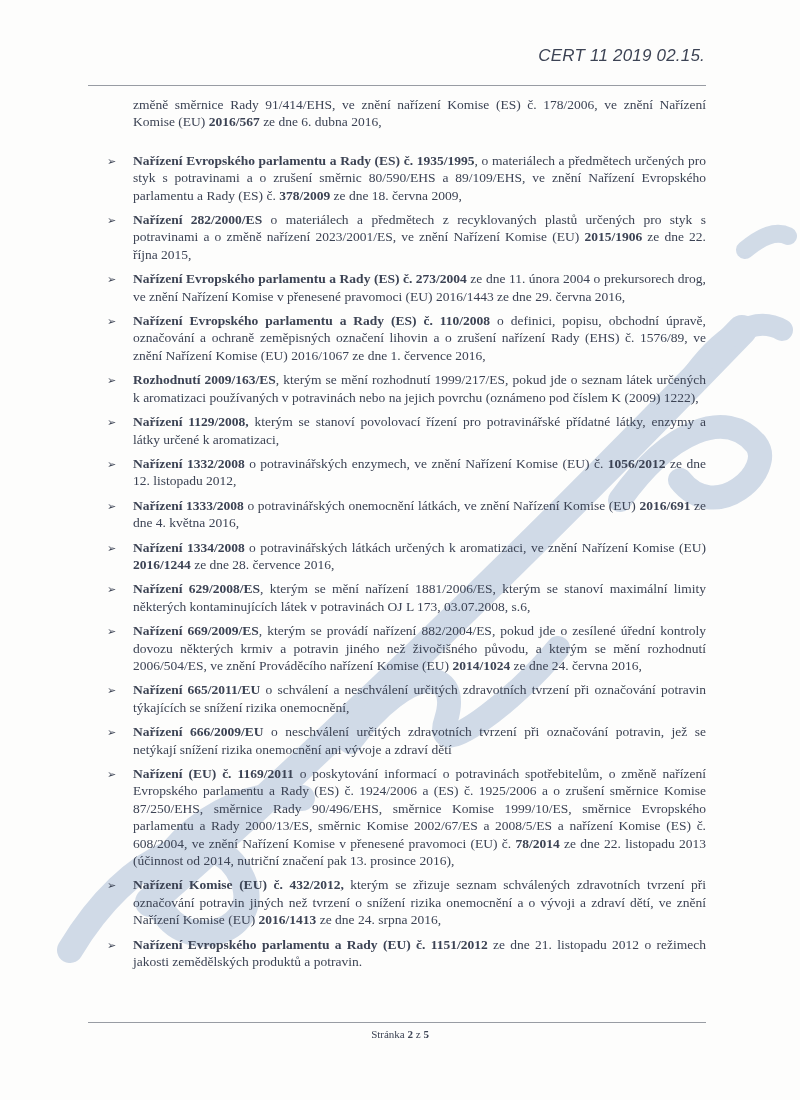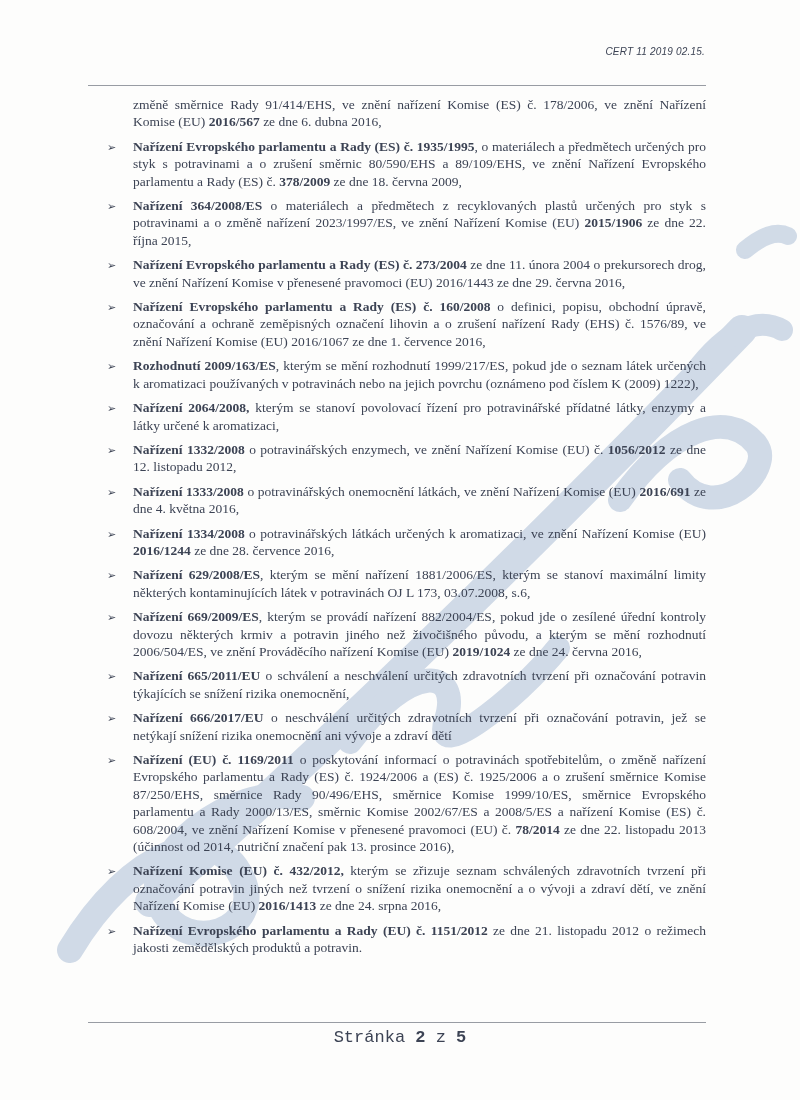--- a/index.html
+++ b/index.html
@@ -17,37 +17,37 @@
     overflow: hidden;
     position: relative;
   }
   .watermark-layer {
     position: absolute; inset: 0;
     z-index: 0; pointer-events: none;
   }
   .doc-header {
     position: absolute; top: 46px; right: 95px;
     font-family: "Liberation Sans", sans-serif;
-    font-style: italic; font-size: 10px;
+    font-style: italic; font-size: 17px;
     letter-spacing: 0.2px;
     z-index: 2;
   }
   .rule-top {
     position: absolute; top: 85px; left: 88px; right: 94px;
     border-top: 1px solid var(--rule);
     z-index: 2;
   }
   .content {
     position: absolute; top: 96px; left: 133px; right: 94px;
     font-size: 13.5px; line-height: 17.4px;
     z-index: 1;
   }
   .intro-para {
     text-align: justify;
-    margin-bottom: 7px;
+    margin-bottom: 21px;
   }
   ul.reg-list { list-style: none; }
   li.reg-item {
     position: relative;
     text-align: justify;
     margin-bottom: 7px;
   }
   li.reg-item .bullet {
     position: absolute; left: -26px; top: 1px;
     font-family: "DejaVu Sans", sans-serif;
@@ -55,22 +55,22 @@
   }
   b { font-weight: bold; }
   .rule-bottom {
     position: absolute; top: 1022px; left: 88px; right: 94px;
     border-top: 1px solid var(--rule);
     z-index: 2;
   }
   .doc-footer {
     position: absolute; top: 1028px; left: 0; right: 0;
     text-align: center;
-    font-family: Liberation Mono, monospace;
-    font-size: 17px;
+    font-family: Liberation Serif, serif;
+    font-size: 11px;
     z-index: 2;
   }
   .doc-footer b { font-weight: bold; }
 </style>
 </head>
 <body>
 
 <svg class="watermark-layer" width="800" height="1100" viewBox="0 0 800 1100" xmlns="http://www.w3.org/2000/svg">
   <g fill="none" stroke="#c2cfe0" stroke-linecap="round" stroke-linejoin="round" opacity="0.75">
     <path d="M 70 950 C 130 850 215 818 242 878 C 266 930 186 958 160 906 C 138 860 230 782 302 798" stroke-width="26"></path>
@@ -82,32 +82,32 @@
   </g>
 </svg>
 
 <div class="doc-header">CERT 11 2019 02.15.</div>
 <div class="rule-top"></div>
 
 <div class="content">
   <p class="intro-para"><span>změně směrnice Rady 91/414/EHS, ve znění nařízení Komise (ES) č. 178/2006, ve znění Nařízení Komise (EU) </span><b>2016/567</b><span> ze dne 6. dubna 2016,</span></p>
   <ul class="reg-list">
       <li class="reg-item"><span class="bullet">➢</span><span><b>Nařízení Evropského parlamentu a Rady (ES) č. 1935/1995</b><span>, o materiálech a předmětech určených pro styk s potravinami a o zrušení směrnic 80/590/EHS a 89/109/EHS, ve znění Nařízení Evropského parlamentu a Rady (ES) č. </span><b>378/2009</b><span> ze dne 18. června 2009,</span></span></li>
-      <li class="reg-item"><span class="bullet">➢</span><span><b>Nařízení 364/2008/ES</b><span> o materiálech a předmětech z recyklovaných plastů určených pro styk s potravinami a o změně nařízení 2023/1997/ES, ve znění Nařízení Komise (EU) </span><b>2015/1906</b><span> ze dne 22. října 2015,</span></span></li>
+      <li class="reg-item"><span class="bullet">➢</span><span><b>Nařízení 282/2000/ES</b><span> o materiálech a předmětech z recyklovaných plastů určených pro styk s potravinami a o změně nařízení 2023/2001/ES, ve znění Nařízení Komise (EU) </span><b>2015/1906</b><span> ze dne 22. října 2015,</span></span></li>
       <li class="reg-item"><span class="bullet">➢</span><span><b>Nařízení Evropského parlamentu a Rady (ES) č. 273/2004</b><span> ze dne 11. února 2004 o prekursorech drog, ve znění Nařízení Komise v přenesené pravomoci (EU) 2016/1443 ze dne 29. června 2016,</span></span></li>
-      <li class="reg-item"><span class="bullet">➢</span><span><b>Nařízení Evropského parlamentu a Rady (ES) č. 160/2008</b><span> o definici, popisu, obchodní úpravě, označování a ochraně zeměpisných označení lihovin a o zrušení nařízení Rady (EHS) č. 1576/89, ve znění Nařízení Komise (EU) 2016/1067 ze dne 1. července 2016,</span></span></li>
+      <li class="reg-item"><span class="bullet">➢</span><span><b>Nařízení Evropského parlamentu a Rady (ES) č. 110/2008</b><span> o definici, popisu, obchodní úpravě, označování a ochraně zeměpisných označení lihovin a o zrušení nařízení Rady (EHS) č. 1576/89, ve znění Nařízení Komise (EU) 2016/1067 ze dne 1. července 2016,</span></span></li>
       <li class="reg-item"><span class="bullet">➢</span><span><b>Rozhodnutí 2009/163/ES</b><span>, kterým se mění rozhodnutí 1999/217/ES, pokud jde o seznam látek určených k aromatizaci používaných v potravinách nebo na jejich povrchu (oznámeno pod číslem K (2009) 1222),</span></span></li>
-      <li class="reg-item"><span class="bullet">➢</span><span><b>Nařízení 2064/2008,</b><span> kterým se stanoví povolovací řízení pro potravinářské přídatné látky, enzymy a látky určené k aromatizaci,</span></span></li>
+      <li class="reg-item"><span class="bullet">➢</span><span><b>Nařízení 1129/2008,</b><span> kterým se stanoví povolovací řízení pro potravinářské přídatné látky, enzymy a látky určené k aromatizaci,</span></span></li>
       <li class="reg-item"><span class="bullet">➢</span><span><b>Nařízení 1332/2008</b><span> o potravinářských enzymech, ve znění Nařízení Komise (EU) č. </span><b>1056/2012</b><span> ze dne 12. listopadu 2012,</span></span></li>
       <li class="reg-item"><span class="bullet">➢</span><span><b>Nařízení 1333/2008</b><span> o potravinářských onemocnění látkách, ve znění Nařízení Komise (EU) </span><b>2016/691</b><span> ze dne 4. května 2016,</span></span></li>
       <li class="reg-item"><span class="bullet">➢</span><span><b>Nařízení 1334/2008</b><span> o potravinářských látkách určených k aromatizaci, ve znění Nařízení Komise (EU) </span><b>2016/1244</b><span> ze dne 28. července 2016,</span></span></li>
       <li class="reg-item"><span class="bullet">➢</span><span><b>Nařízení 629/2008/ES</b><span>, kterým se mění nařízení 1881/2006/ES, kterým se stanoví maximální limity některých kontaminujících látek v potravinách  OJ L 173, 03.07.2008, s.6,</span></span></li>
-      <li class="reg-item"><span class="bullet">➢</span><span><b>Nařízení 669/2009/ES</b><span>, kterým se provádí nařízení  882/2004/ES, pokud jde o zesílené úřední kontroly dovozu některých krmiv a potravin jiného než živočišného původu, a kterým se mění rozhodnutí 2006/504/ES, ve znění Prováděcího nařízení Komise (EU) </span><b>2019/1024</b><span> ze dne 24. června 2016,</span></span></li>
+      <li class="reg-item"><span class="bullet">➢</span><span><b>Nařízení 669/2009/ES</b><span>, kterým se provádí nařízení  882/2004/ES, pokud jde o zesílené úřední kontroly dovozu některých krmiv a potravin jiného než živočišného původu, a kterým se mění rozhodnutí 2006/504/ES, ve znění Prováděcího nařízení Komise (EU) </span><b>2014/1024</b><span> ze dne 24. června 2016,</span></span></li>
       <li class="reg-item"><span class="bullet">➢</span><span><b>Nařízení 665/2011/EU</b><span> o schválení a neschválení určitých zdravotních tvrzení při označování potravin týkajících se snížení rizika onemocnění,</span></span></li>
-      <li class="reg-item"><span class="bullet">➢</span><span><b>Nařízení 666/2017/EU</b><span> o neschválení určitých zdravotních tvrzení při označování potravin, jež se netýkají snížení rizika onemocnění ani vývoje a zdraví dětí</span></span></li>
+      <li class="reg-item"><span class="bullet">➢</span><span><b>Nařízení 666/2009/EU</b><span> o neschválení určitých zdravotních tvrzení při označování potravin, jež se netýkají snížení rizika onemocnění ani vývoje a zdraví dětí</span></span></li>
       <li class="reg-item"><span class="bullet">➢</span><span><b>Nařízení (EU) č. 1169/2011</b><span>  o poskytování informací o potravinách spotřebitelům, o změně nařízení Evropského parlamentu a Rady (ES) č. 1924/2006 a (ES) č. 1925/2006 a o zrušení směrnice Komise 87/250/EHS, směrnice Rady 90/496/EHS, směrnice Komise 1999/10/ES, směrnice Evropského parlamentu a Rady 2000/13/ES, směrnic Komise 2002/67/ES a 2008/5/ES a nařízení Komise (ES) č. 608/2004, ve znění Nařízení Komise v přenesené pravomoci (EU) č. </span><b>78/2014</b><span> ze dne 22. listopadu 2013 (účinnost od 2014, nutriční značení pak 13. prosince 2016),</span></span></li>
       <li class="reg-item"><span class="bullet">➢</span><span><b>Nařízení Komise (EU) č. 432/2012,</b><span> kterým se zřizuje seznam schválených zdravotních tvrzení při označování potravin jiných než tvrzení o snížení rizika onemocnění a o vývoji a zdraví dětí, ve znění Nařízení Komise (EU) </span><b>2016/1413</b><span> ze dne 24. srpna 2016,</span></span></li>
       <li class="reg-item"><span class="bullet">➢</span><span><b>Nařízení Evropského parlamentu a Rady (EU) č. 1151/2012</b><span> ze dne 21. listopadu 2012 o režimech jakosti zemědělských produktů a potravin.</span></span></li>
     </ul>
 </div>
 
 <div class="rule-bottom"></div>
 <div class="doc-footer">
   <span>Stránka</span>
   <b>2</b>

